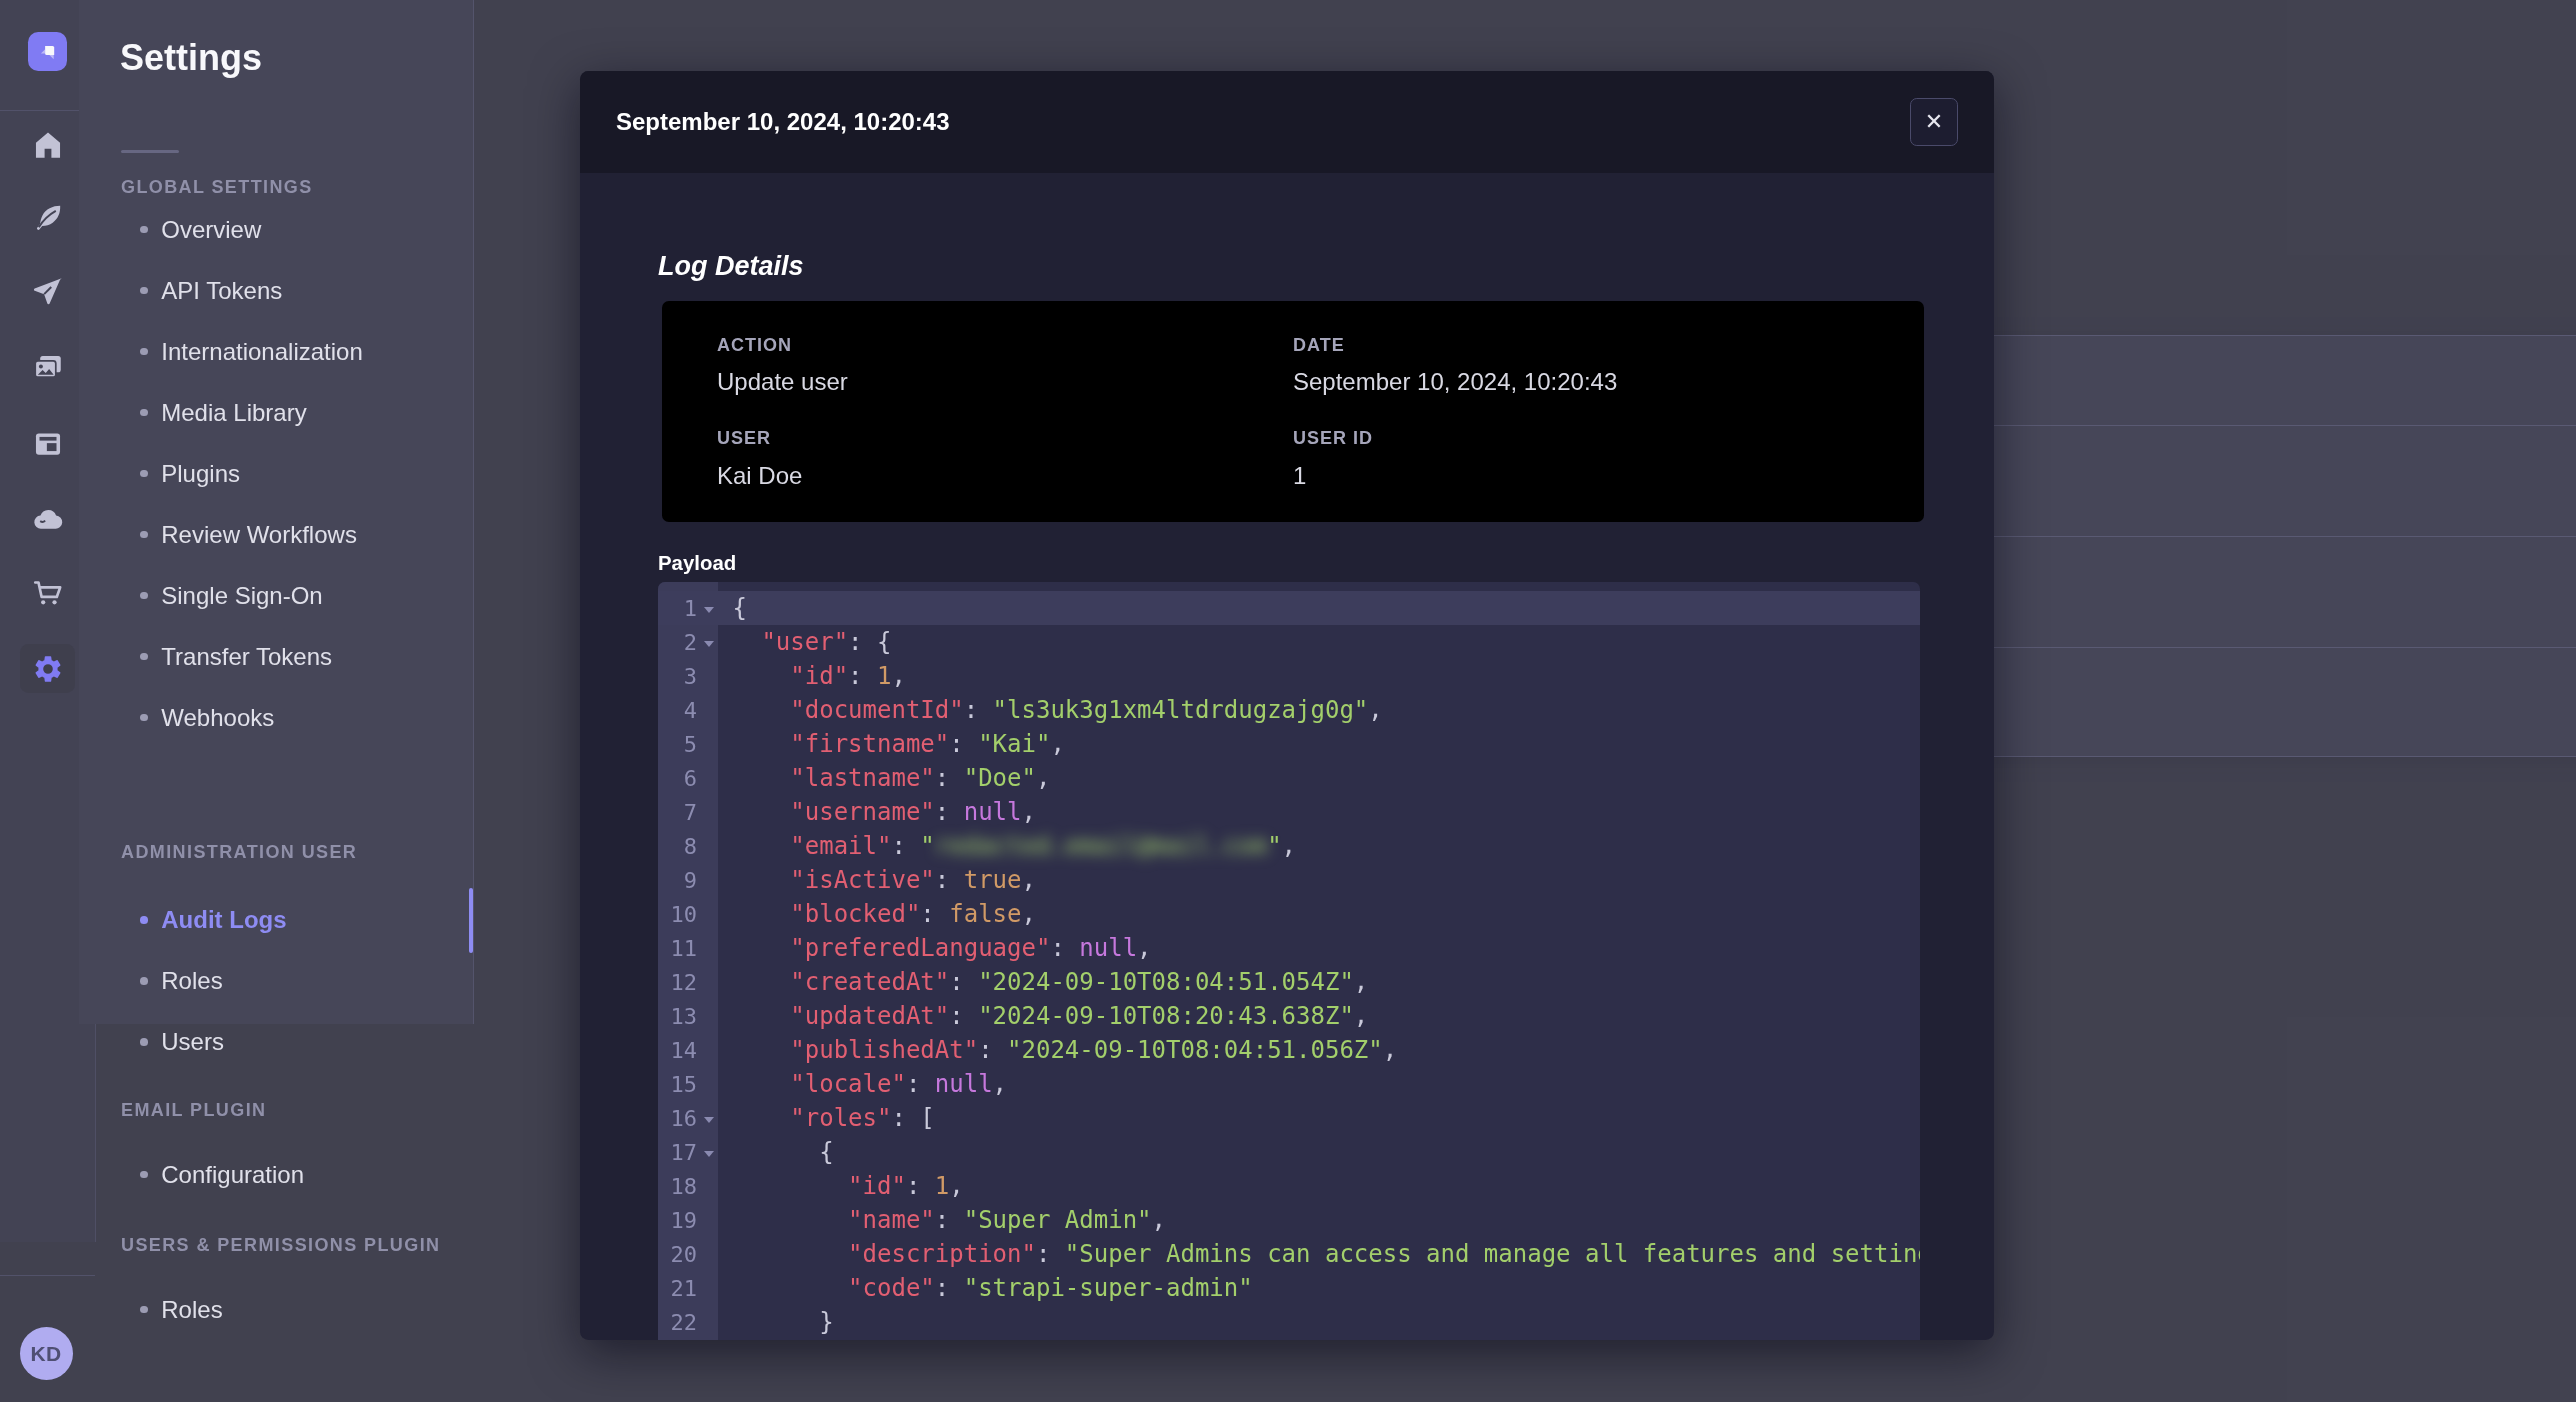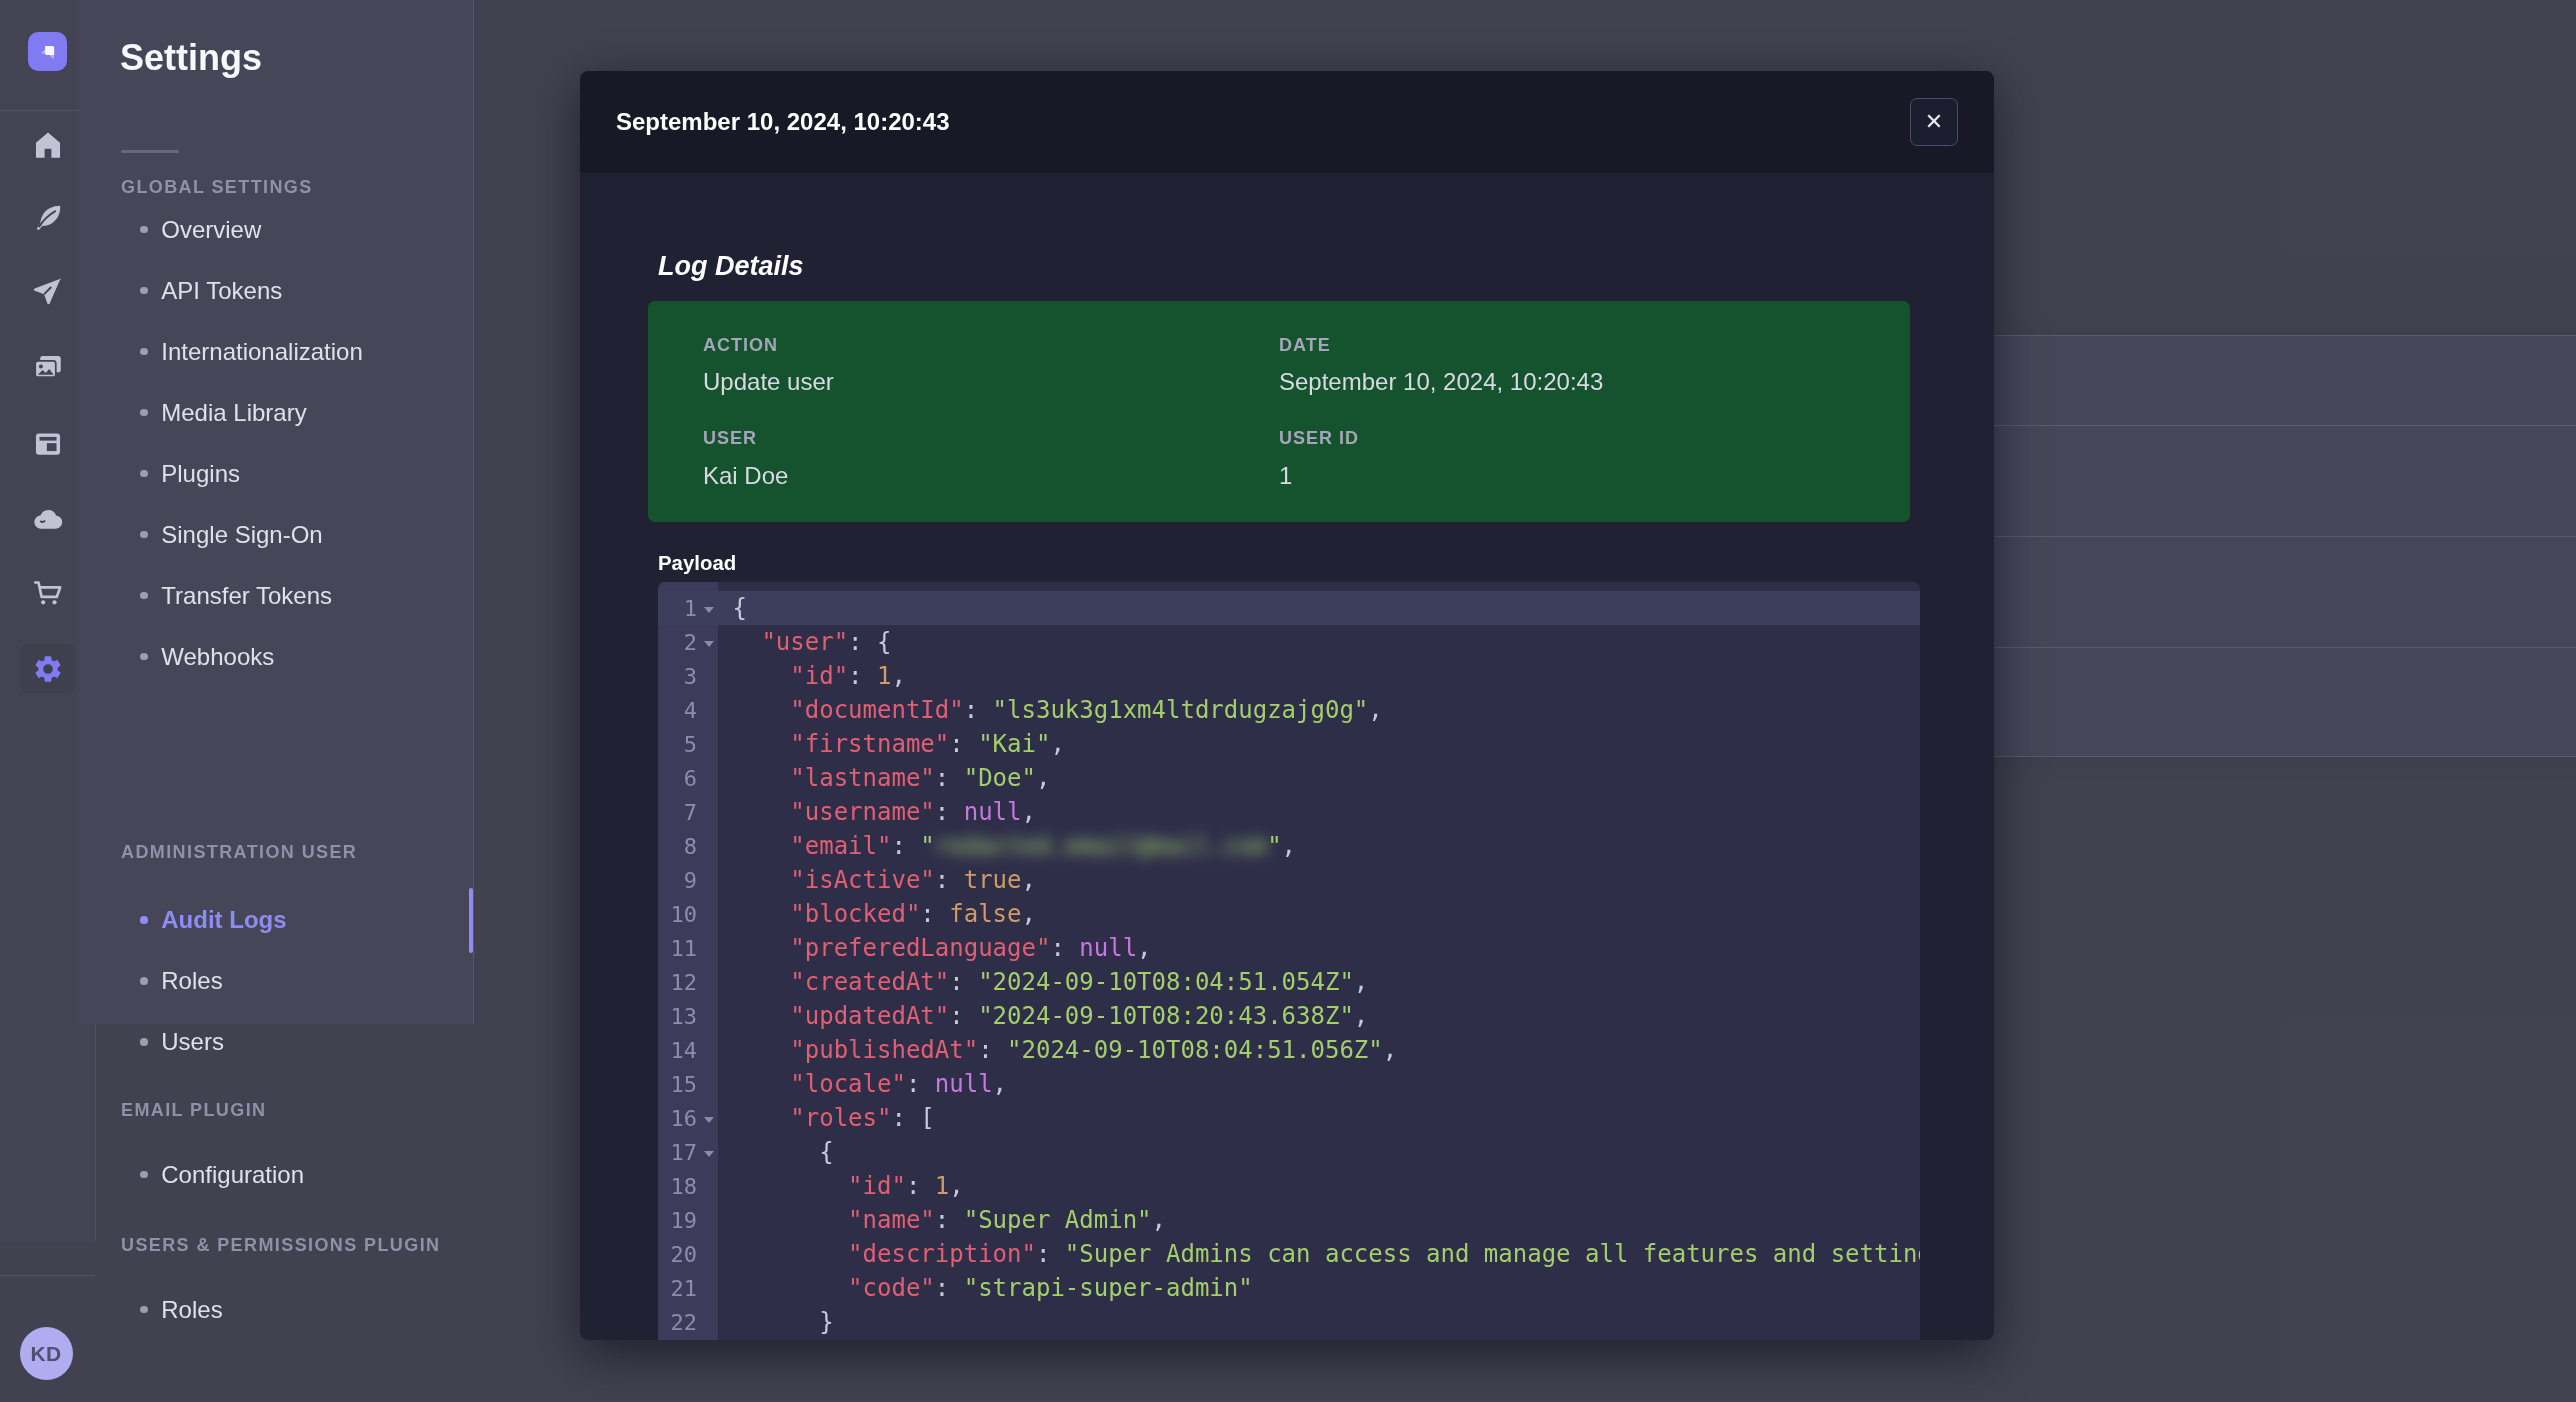--- a/index.html
+++ b/index.html
@@ -44,21 +44,21 @@
 
   
   .overlay{position:absolute;inset:0;background:rgba(222,222,236,.2);z-index:5;}
 
   
   .modal{position:absolute;left:580px;top:71px;width:1414px;height:1269px;background:#212134;border-radius:8.5px;overflow:hidden;z-index:10;box-shadow:0 13.6px 48px rgba(5,5,20,.55);}
   .modal-header{position:absolute;left:0;top:0;width:100%;height:102px;background:#181826;display:flex;align-items:center;justify-content:space-between;padding:0 36px;box-sizing:border-box;}
   .modal-header h2{margin:0;font-size:24px;font-weight:600;color:#ffffff;}
   .close-btn{width:48px;height:48px;border:0.9px solid #4a4a6a;border-radius:6.8px;background:#1d1d30;color:#e8e8f0;font-size:22px;line-height:1;display:flex;align-items:center;justify-content:center;cursor:pointer;padding:0;font-family:"DejaVu Sans",sans-serif;}
   .modal h3{position:absolute;left:78px;top:178px;margin:0;font-size:27px;line-height:34px;font-weight:600;color:#ffffff;font-style:italic;}
-  .details-card{position:absolute;left:68px;top:230px;width:1262px;height:221px;background:#14532d;border-radius:6.8px;box-sizing:border-box;padding:34px 55px;display:grid;grid-template-columns:1fr 1fr;row-gap:32px;}
+  .details-card{position:absolute;left:82px;top:230px;width:1262px;height:221px;background:#000000;border-radius:6.8px;box-sizing:border-box;padding:34px 55px;display:grid;grid-template-columns:1fr 1fr;row-gap:32px;}
   .dcell .dlabel{font-size:18px;font-weight:600;letter-spacing:1px;color:#a5a5ba;line-height:20.4px;margin-bottom:12px;}
   .dcell .dvalue{font-size:24px;color:#d9d9e3;line-height:29px;}
   .payload-label{position:absolute;left:78px;top:480px;font-size:20.4px;line-height:25.6px;font-weight:600;color:#ffffff;}
   .code-block{position:absolute;left:78px;top:511px;width:1262px;height:758px;background:#2e2e49;border-radius:6.8px 6.8px 0 0;overflow:hidden;}
   .gutter-col{position:absolute;left:0;top:0;bottom:0;width:60px;background:#3c3c5a;}
   .code-lines{position:absolute;inset:0;padding-top:9.4px;}
   .code-row{display:flex;height:34px;align-items:center;position:relative;}
   .code-row.active{background:#3d3d5c;}
   .ln{width:60px;flex:none;text-align:right;padding-right:21px;box-sizing:border-box;font-family:"DejaVu Sans Mono",monospace;font-size:22px;color:#8c8cb0;position:relative;}
   .caret{position:absolute;right:4.3px;top:50%;margin-top:-1.7px;width:0;height:0;border-left:5.1px solid transparent;border-right:5.1px solid transparent;border-top:6px solid #8a8ab0;}
@@ -156,20 +156,24 @@
           <li>
             <span class="dot"></span>
             <span class="lbl">Media Library</span>
           </li>
           <li>
             <span class="dot"></span>
             <span class="lbl">Plugins</span>
           </li>
           <li>
             <span class="dot"></span>
+            <span class="lbl">Review Workflows</span>
+          </li>
+          <li>
+            <span class="dot"></span>
             <span class="lbl">Single Sign-On</span>
           </li>
           <li>
             <span class="dot"></span>
             <span class="lbl">Transfer Tokens</span>
           </li>
           <li>
             <span class="dot"></span>
             <span class="lbl">Webhooks</span>
           </li>

